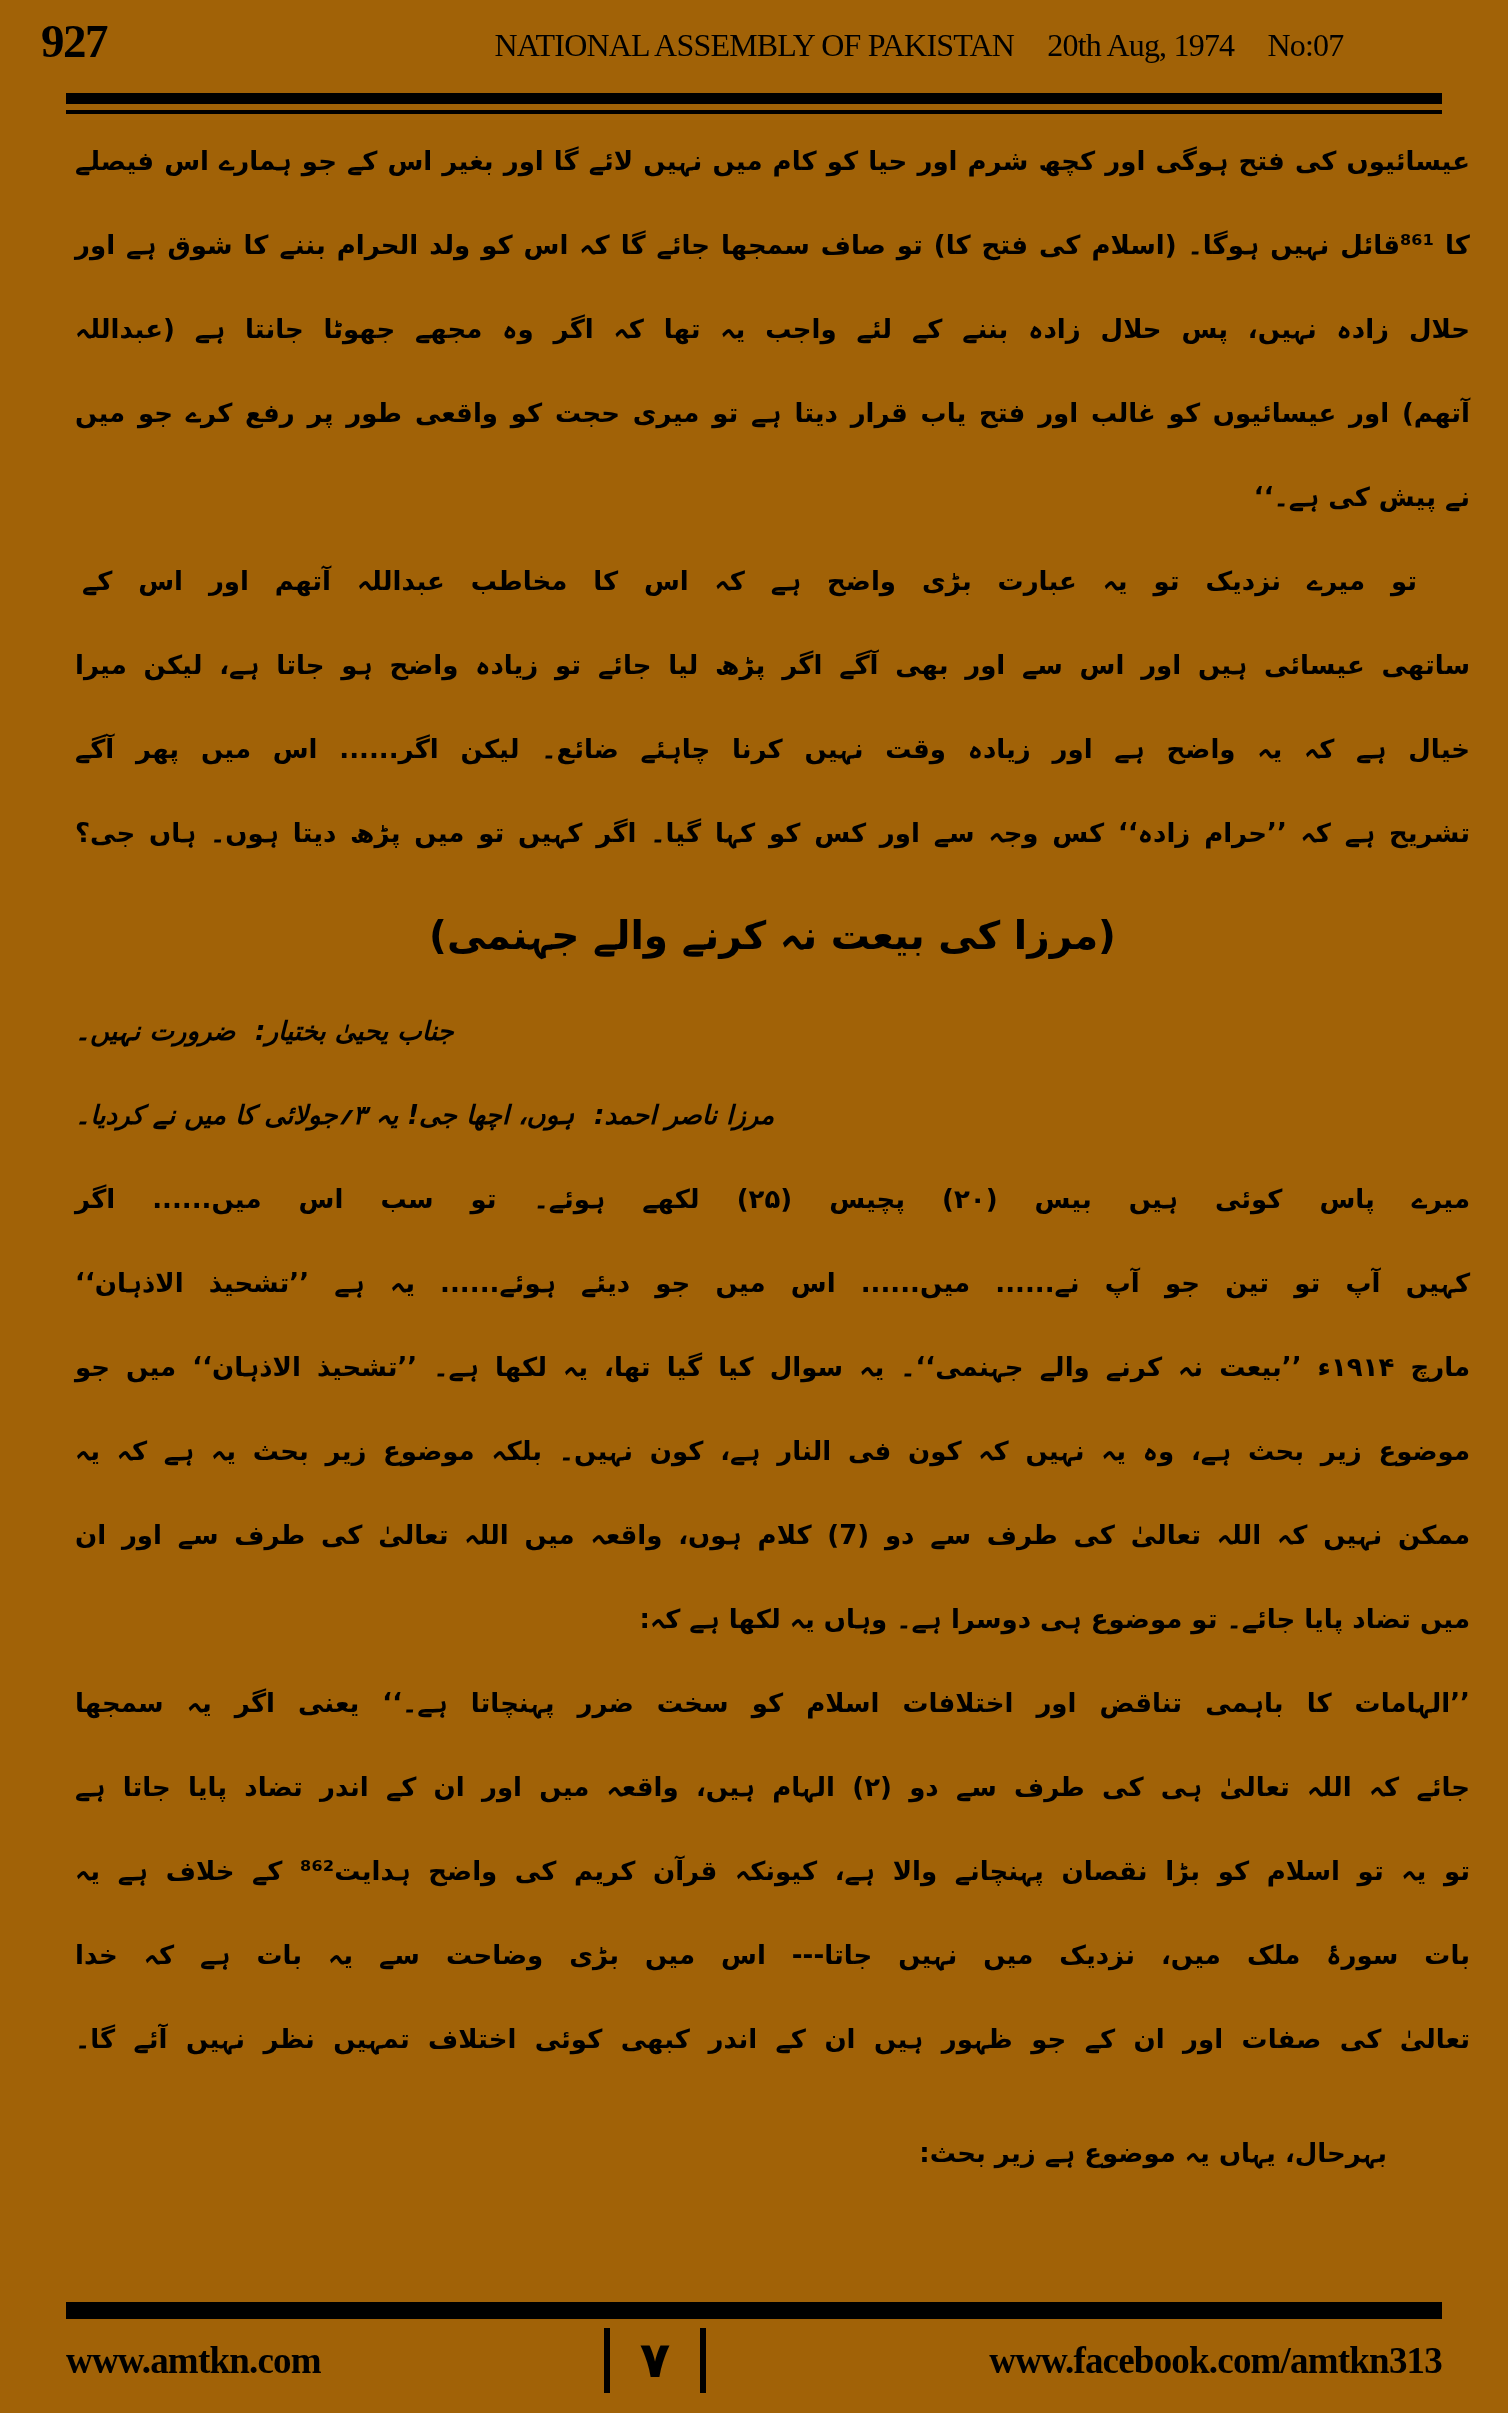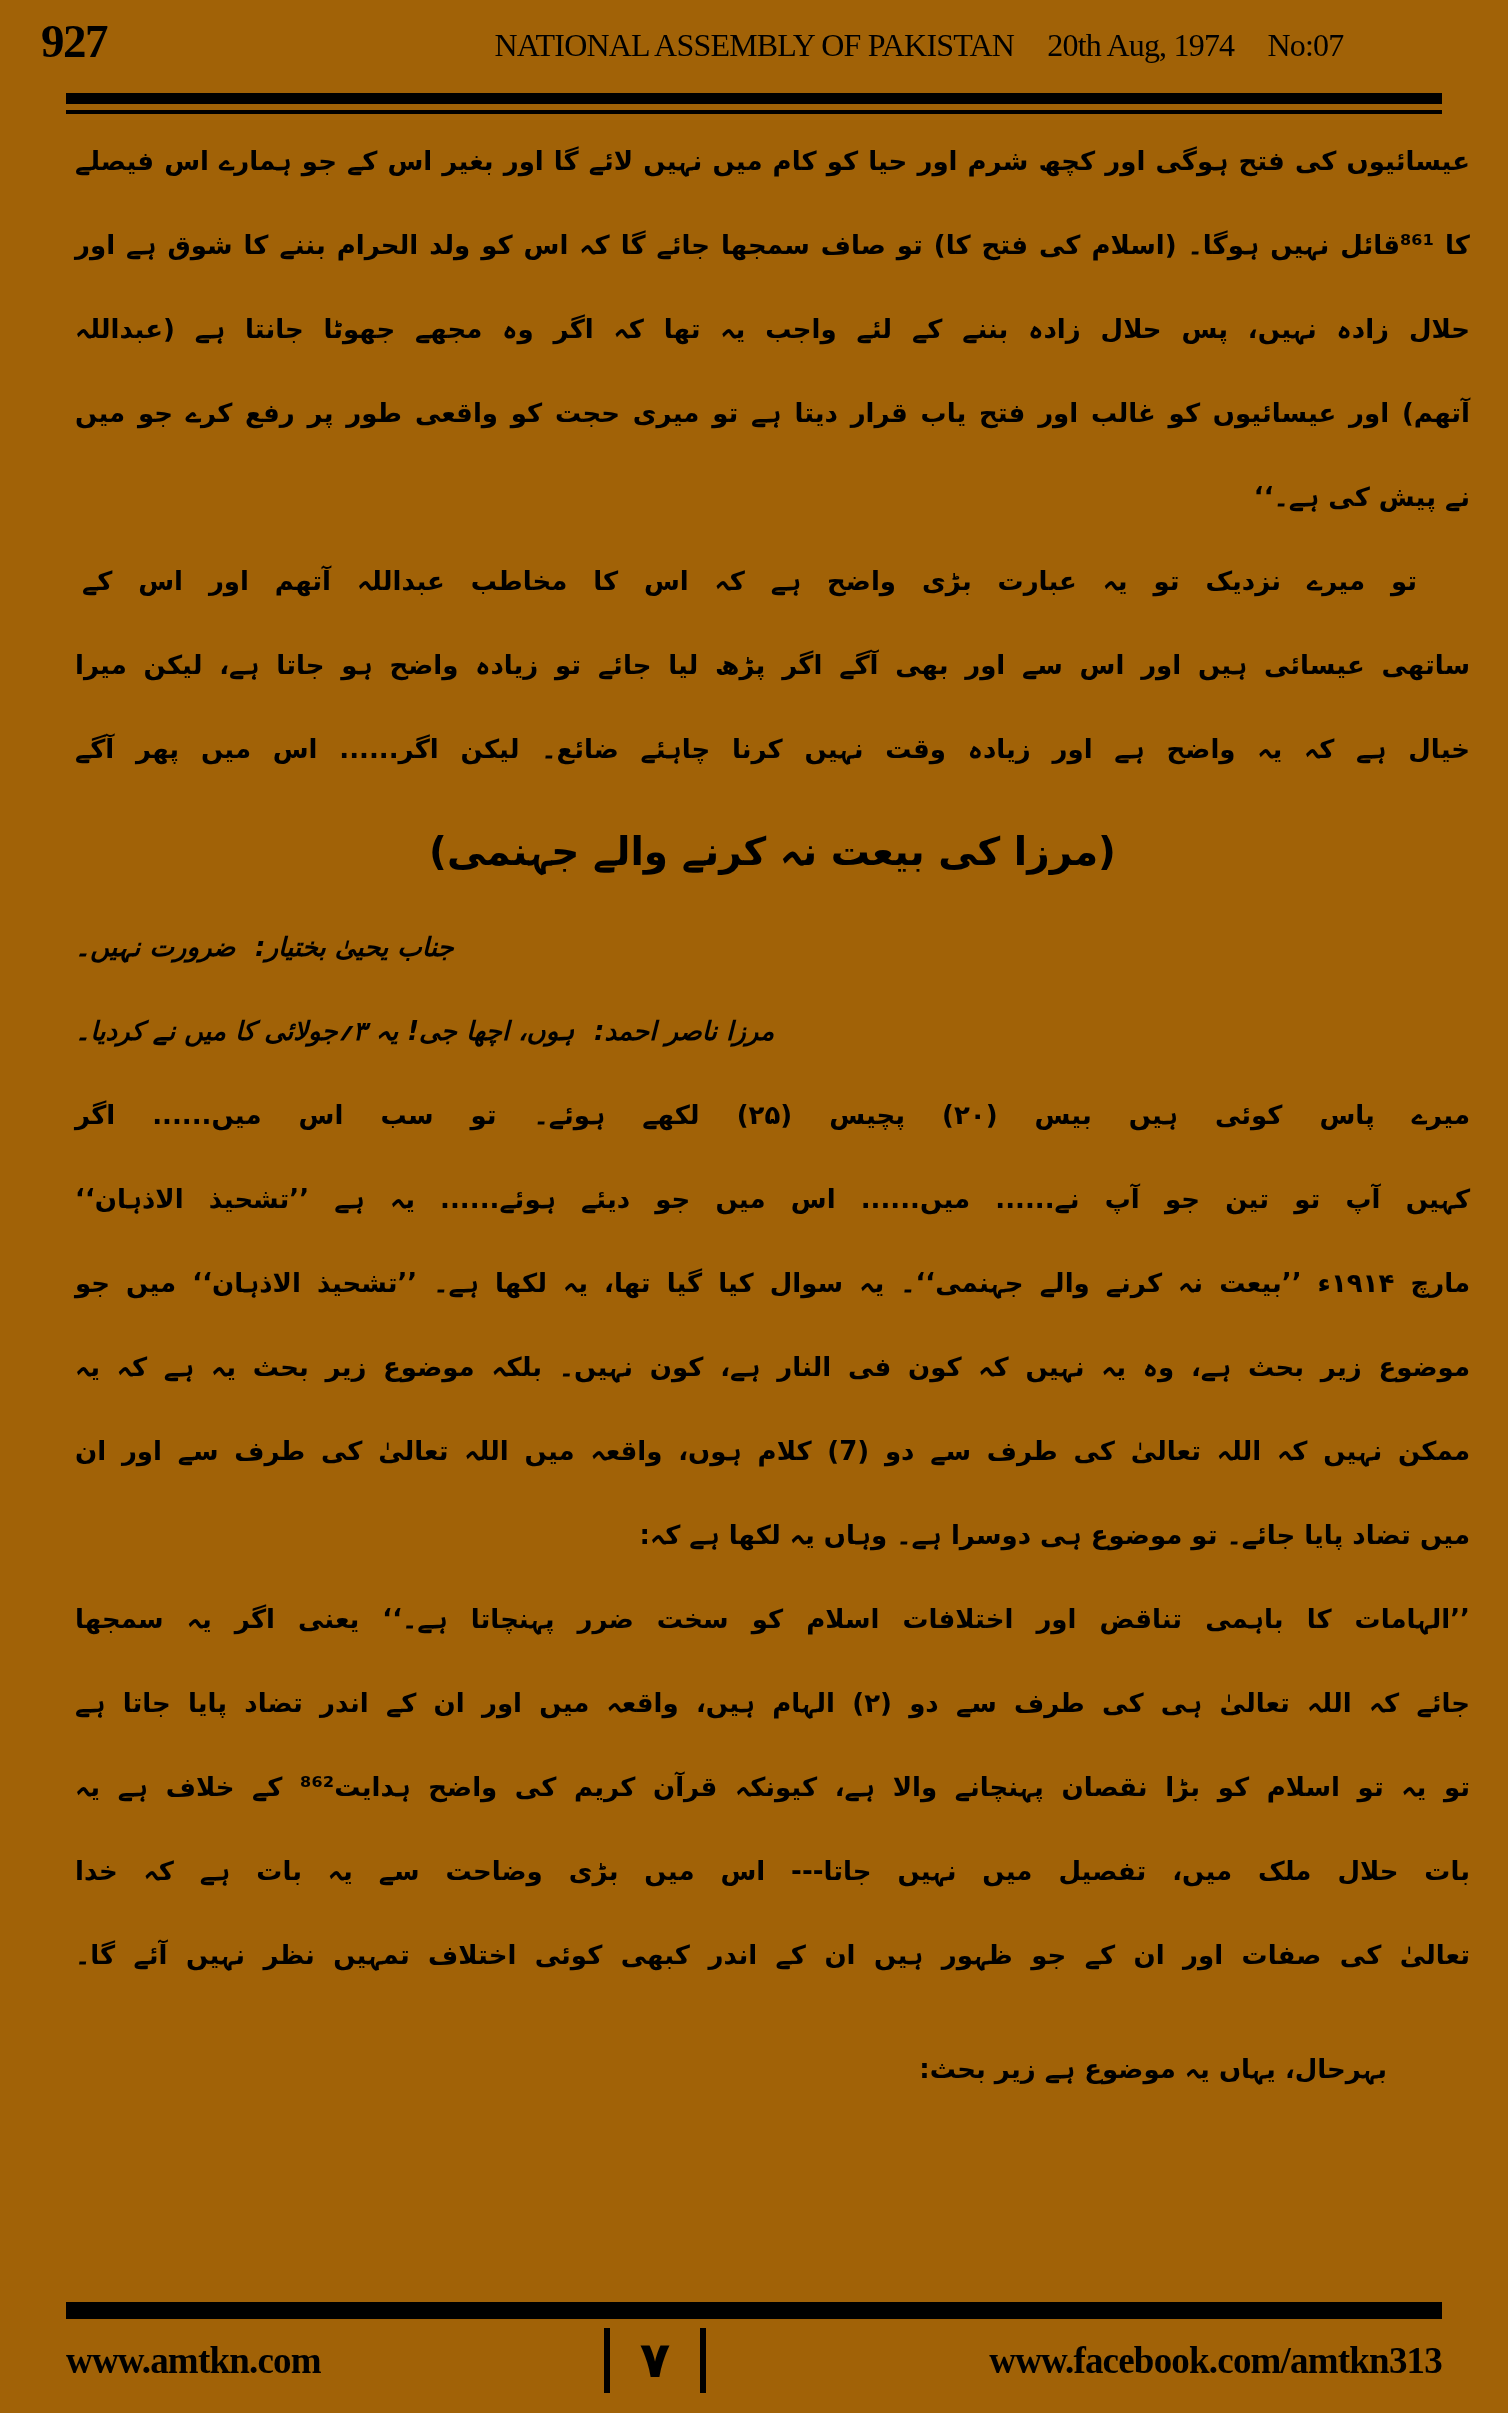--- a/index.html
+++ b/index.html
@@ -85,20 +85,21 @@
 
     <div class="line">عیسائیوں کی فتح ہوگی اور کچھ شرم اور حیا کو کام میں نہیں لائے گا اور بغیر اس کے جو ہمارے اس فیصلے</div>
     <div class="line">کا ⁸⁶¹قائل نہیں ہوگا۔ (اسلام کی فتح کا) تو صاف سمجھا جائے گا کہ اس کو ولد الحرام بننے کا شوق ہے اور</div>
     <div class="line">حلال زادہ نہیں، پس حلال زادہ بننے کے لئے واجب یہ تھا کہ اگر وہ مجھے جھوٹا جانتا ہے (عبداللہ</div>
     <div class="line">آتھم) اور عیسائیوں کو غالب اور فتح یاب قرار دیتا ہے تو میری حجت کو واقعی طور پر رفع کرے جو میں</div>
     <div class="line end">نے پیش کی ہے۔‘‘</div>
 
     <div class="line indent">تو میرے نزدیک تو یہ عبارت بڑی واضح ہے کہ اس کا مخاطب عبداللہ آتھم اور اس کے</div>
     <div class="line">ساتھی عیسائی ہیں اور اس سے اور بھی آگے اگر پڑھ لیا جائے تو زیادہ واضح ہو جاتا ہے، لیکن میرا</div>
     <div class="line">خیال ہے کہ یہ واضح ہے اور زیادہ وقت نہیں کرنا چاہئے ضائع۔ لیکن اگر...... اس میں پھر آگے</div>
+    <div class="line">تشریح ہے کہ ’’حرام زادہ‘‘ کس وجہ سے اور کس کو کہا گیا۔ اگر کہیں تو میں پڑھ دیتا ہوں۔ ہاں جی؟</div>
 
     <div class="section-heading">(مرزا کی بیعت نہ کرنے والے جہنمی)</div>
 
     <div class="speaker sp1">
       <span class="sp-name">جناب یحییٰ بختیار:</span>
       <span>ضرورت نہیں۔</span>
     </div>
     <div class="speaker sp2">
       <span class="sp-name">مرزا ناصر احمد:</span>
       <span>ہوں، اچھا جی! یہ ۳؍جولائی کا میں نے کردیا۔</span>
@@ -106,21 +107,21 @@
 
     <div class="line">میرے پاس کوئی ہیں بیس (۲۰) پچیس (۲۵) لکھے ہوئے۔ تو سب اس میں...... اگر</div>
     <div class="line">کہیں آپ تو تین جو آپ نے...... میں...... اس میں جو دیئے ہوئے...... یہ ہے ’’تشحیذ الاذہان‘‘</div>
     <div class="line">مارچ ۱۹۱۴ء ’’بیعت نہ کرنے والے جہنمی‘‘۔ یہ سوال کیا گیا تھا، یہ لکھا ہے۔ ’’تشحیذ الاذہان‘‘ میں جو</div>
     <div class="line">موضوع زیر بحث ہے، وہ یہ نہیں کہ کون فی النار ہے، کون نہیں۔ بلکہ موضوع زیر بحث یہ ہے کہ یہ</div>
     <div class="line">ممکن نہیں کہ اللہ تعالیٰ کی طرف سے دو (7) کلام ہوں، واقعہ میں اللہ تعالیٰ کی طرف سے اور ان</div>
     <div class="line end">میں تضاد پایا جائے۔ تو موضوع ہی دوسرا ہے۔ وہاں یہ لکھا ہے کہ:</div>
     <div class="line">’’الہامات کا باہمی تناقض اور اختلافات اسلام کو سخت ضرر پہنچاتا ہے۔‘‘ یعنی اگر یہ سمجھا</div>
     <div class="line">جائے کہ اللہ تعالیٰ ہی کی طرف سے دو (۲) الہام ہیں، واقعہ میں اور ان کے اندر تضاد پایا جاتا ہے</div>
     <div class="line">تو یہ تو اسلام کو بڑا نقصان پہنچانے والا ہے، کیونکہ قرآن کریم کی واضح ہدایت⁸⁶² کے خلاف ہے یہ</div>
-    <div class="line">بات حلال ملک میں، تفصیل میں نہیں جاتا--- اس میں بڑی وضاحت سے یہ بات ہے کہ خدا</div>
+    <div class="line">بات سورۂ ملک میں، نزدیک میں نہیں جاتا--- اس میں بڑی وضاحت سے یہ بات ہے کہ خدا</div>
     <div class="line">تعالیٰ کی صفات اور ان کے جو ظہور ہیں ان کے اندر کبھی کوئی اختلاف تمہیں نظر نہیں آئے گا۔</div>
 
     <div class="line end closing">بہرحال، یہاں یہ موضوع ہے زیر بحث:</div>
   </div>
 
   <div class="rule footer-rule"></div>
   <div class="ftr">
     <span>www.amtkn.com</span>
     <span class="ftr-center">
       <span class="vbar"></span>

